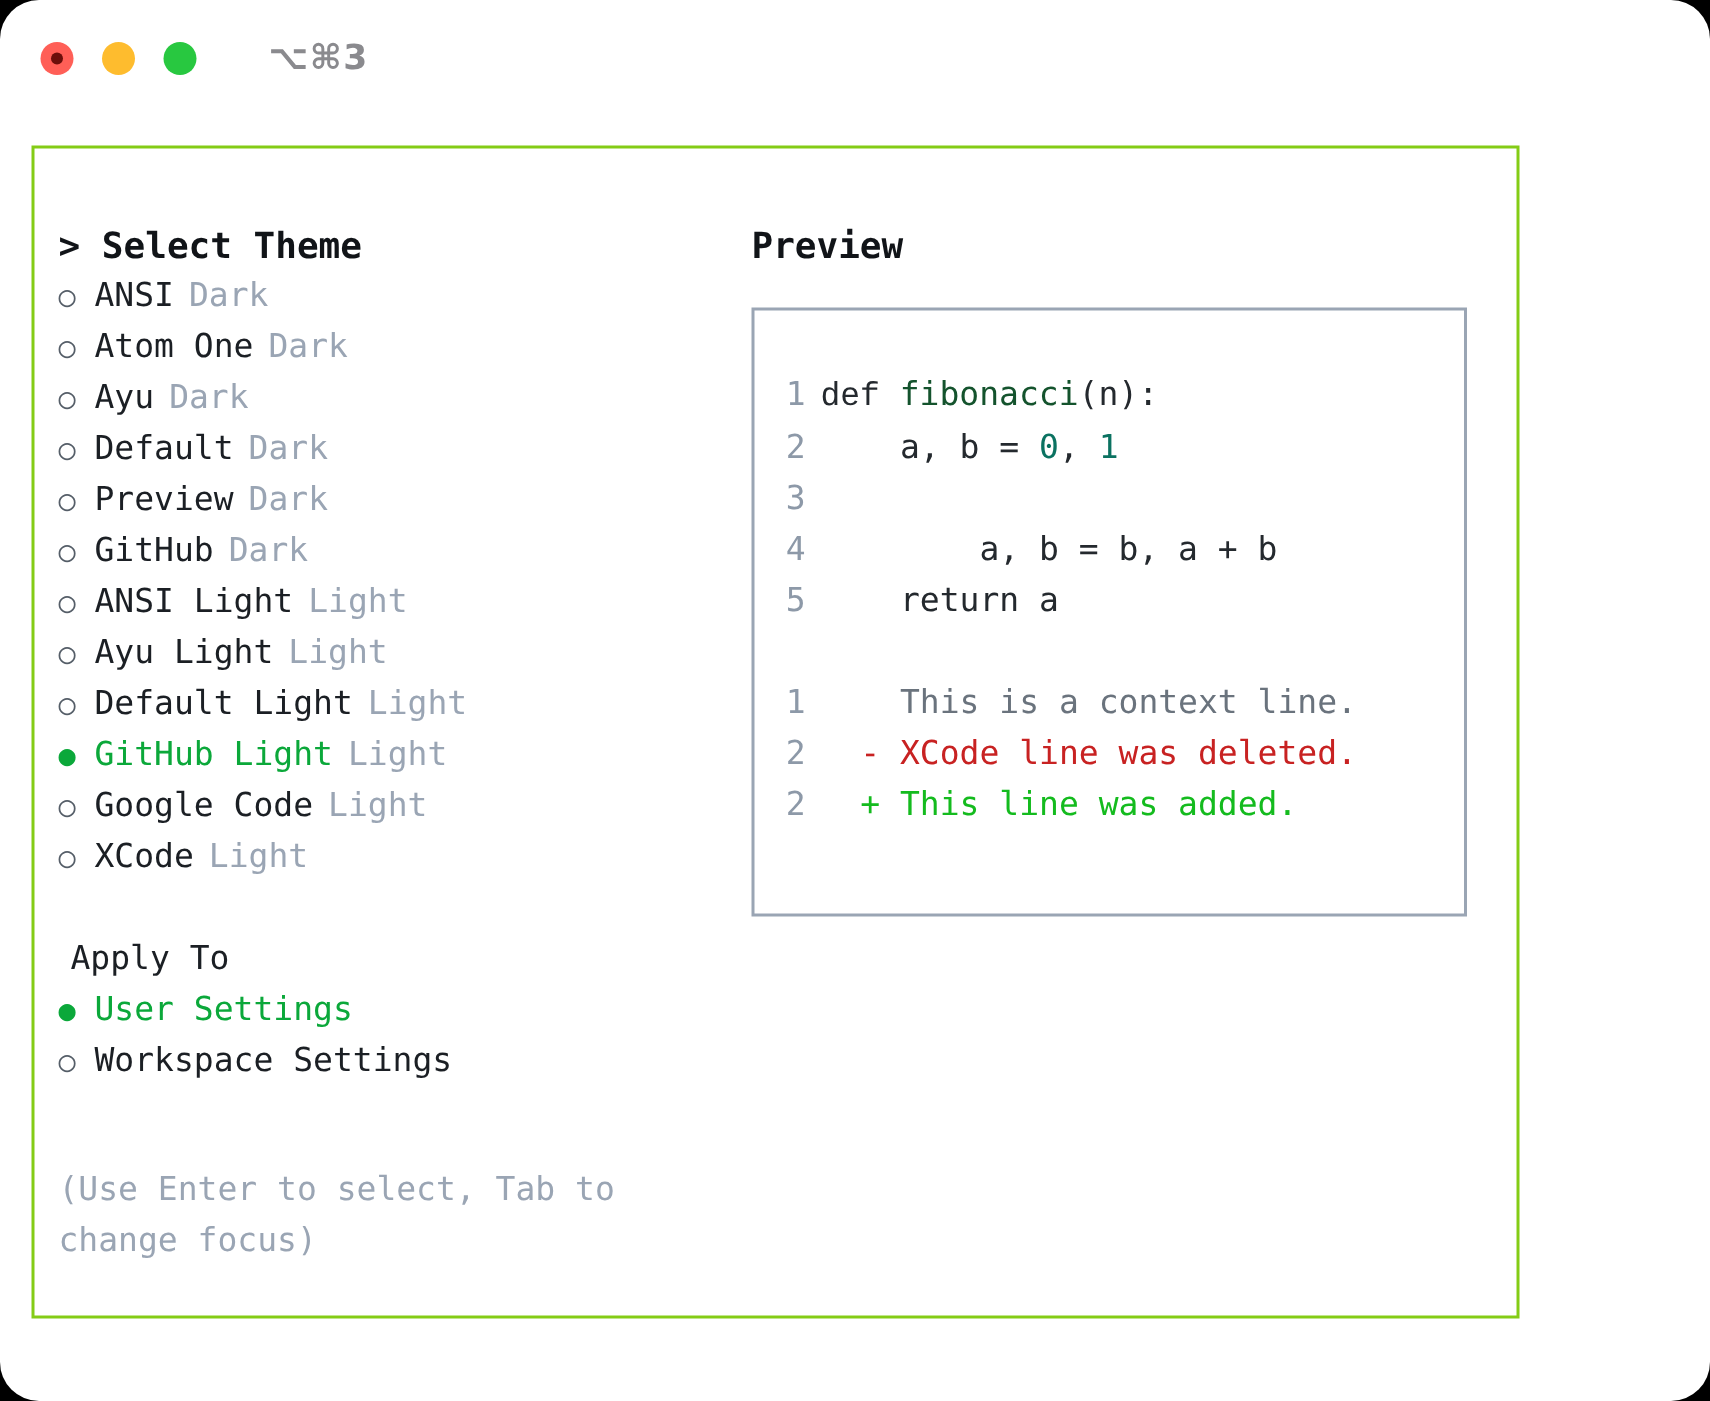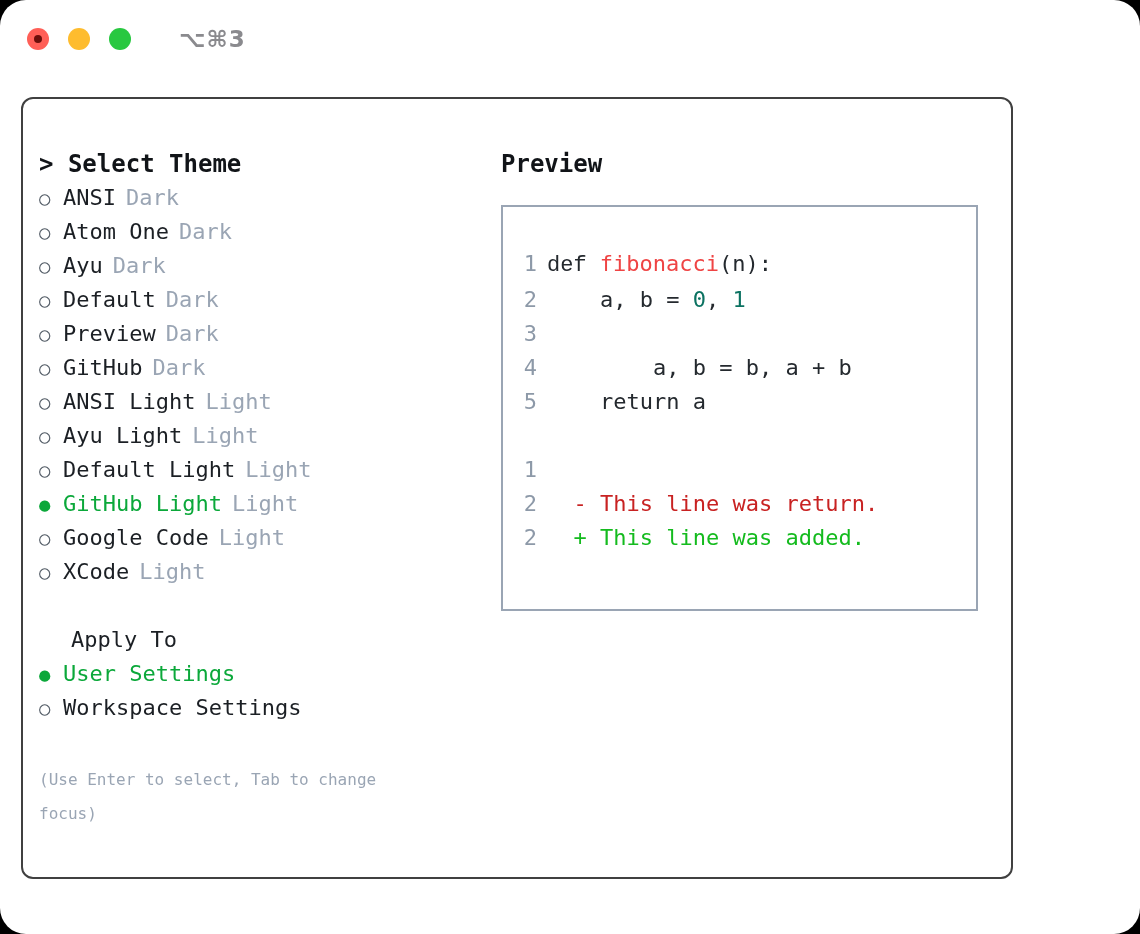--- a/index.html
+++ b/index.html
@@ -69,22 +69,22 @@
     letter-spacing: 1px;
   }
 
   
   .panel {
     position: absolute;
     left: 21px;
     top: 97px;
     width: 992px;
     height: 782px;
-    border: 2px solid #404040;
-    border-radius: 12px;
+    border: 2px solid #84cc16;
+    border-radius: 0;
     box-sizing: border-box;
     background: #ffffff;
   }
 
   .panel-inner {
     position: absolute;
     left: 0; top: 0;
     width: 100%;
     height: 100%;
   }
@@ -130,30 +130,30 @@
     color: #0ba83a;
   }
   .theme-kind {
     color: #9aa5b4;
     margin-left: 10px;
   }
 
   .spacer-line { height: 34px; }
 
   .section-title {
-    margin-left: 32px;
+    margin-left: 8px;
     font-size: 22px;
     color: #1b1f24;
     line-height: 34px;
     white-space: pre;
   }
 
   .hint {
-    margin-top: 38px;
-    font-size: 16px;
+    margin-top: 52px;
+    font-size: 22px;
     color: #9aa5b4;
     line-height: 34px;
     width: 400px;
     white-space: pre-wrap;
   }
 
   
   .right-col {
     position: absolute;
     left: 478px;
@@ -186,21 +186,21 @@
     flex: 0 0 44px;
     width: 44px;
     text-align: right;
     color: #8d99a8;
     padding-right: 10px;
     box-sizing: border-box;
   }
   .code-text { color: #24292e; }
 
   .tok-kw      { color: #24292e; font-family: Liberation Mono, monospace; }
-  .tok-fn      { color: #ef4444; }
+  .tok-fn      { color: #14532d; }
   .tok-num     { color: #0b7261; }
   .tok-builtin { color: #1184c4; }
   .tok-plain   { color: #24292e; }
 
   .diff-gap { height: 34px; }
   .diff-ctx { color: #6a737d; }
   .diff-del { color: #c82222; }
   .diff-add { color: #14bb1e; text-align: right; }
 </style>
 </head>
@@ -256,22 +256,22 @@
         <div class="preview-box">
           <div id="code-lines">
               <div class="code-line"><span class="lineno">1</span><span class="code-text"><span class="tok-kw">def </span><span class="tok-fn">fibonacci</span><span class="tok-plain">(n):</span></span></div>
               <div class="code-line"><span class="lineno">2</span><span class="code-text"><span class="tok-plain">    a, b = </span><span class="tok-num">0</span><span class="tok-plain">, </span><span class="tok-num">1</span></span></div>
               <div class="code-line"><span class="lineno">3</span></div>
               <div class="code-line"><span class="lineno">4</span><span class="code-text"><span class="tok-plain">        a, b = b, a + b</span></span></div>
               <div class="code-line"><span class="lineno">5</span><span class="code-text"><span class="tok-plain">    return a</span></span></div>
             </div>
           <div class="diff-gap"></div>
           <div id="diff-lines">
-              <div class="code-line"><span class="lineno">1</span></div>
-              <div class="code-line"><span class="lineno">2</span><span class="diff-del">  - This line was return.</span></div>
+              <div class="code-line"><span class="lineno">1</span><span class="diff-ctx">    This is a context line.</span></div>
+              <div class="code-line"><span class="lineno">2</span><span class="diff-del">  - XCode line was deleted.</span></div>
               <div class="code-line"><span class="lineno">2</span><span class="diff-add">  + This line was added.</span></div>
             </div>
         </div>
       </div>
 
     </div>
   </div>
 </div>
 
 </body></html>

